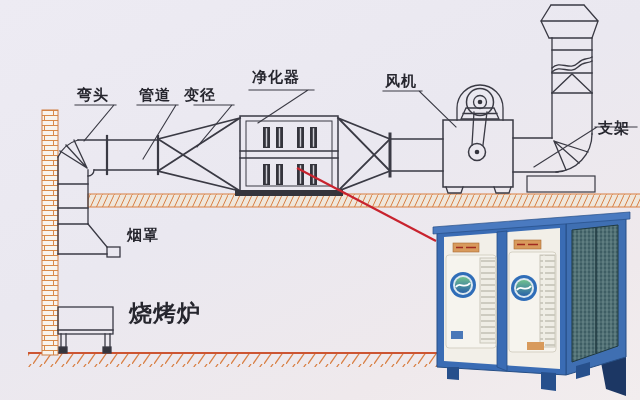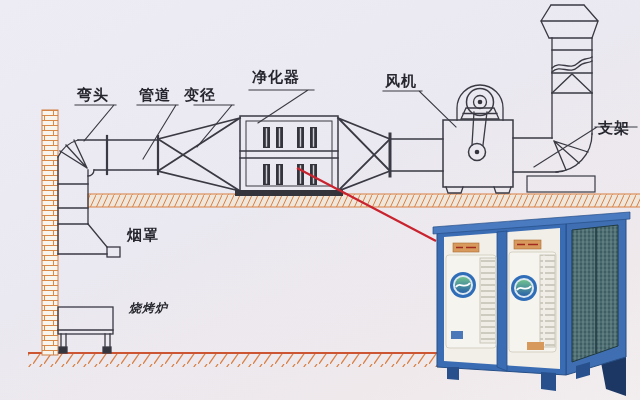--- a/index.html
+++ b/index.html
@@ -2,21 +2,21 @@
 <html><head>
 <meta charset="utf-8">
 <style>
   html,body{margin:0;padding:0;}
   body{width:640px;height:400px;overflow:hidden;font-family:"DejaVu Sans",sans-serif;}
   .stage{position:relative;width:640px;height:400px;
          background:linear-gradient(155deg,#edebf3 0%,#eae8f0 45%,#efe9ec 80%,#f2edee 100%);}
   .stage svg{position:absolute;left:0;top:0;}
   .lbl{position:absolute;color:#26262e;font-weight:bold;font-size:15px;
        letter-spacing:1px;white-space:nowrap;line-height:1;}
-  .lbl.big{font-size:12px;font-style:italic;}
+  .lbl.big{font-size:23px;}
 </style>
 </head>
 <body>
 
 <div class="stage">
 
 <svg width="640" height="400" viewBox="0 0 640 400">
   <defs>
     <pattern id="brick" patternUnits="userSpaceOnUse" width="16" height="10">
       <rect width="16" height="10" fill="#f8f4ee"></rect>

